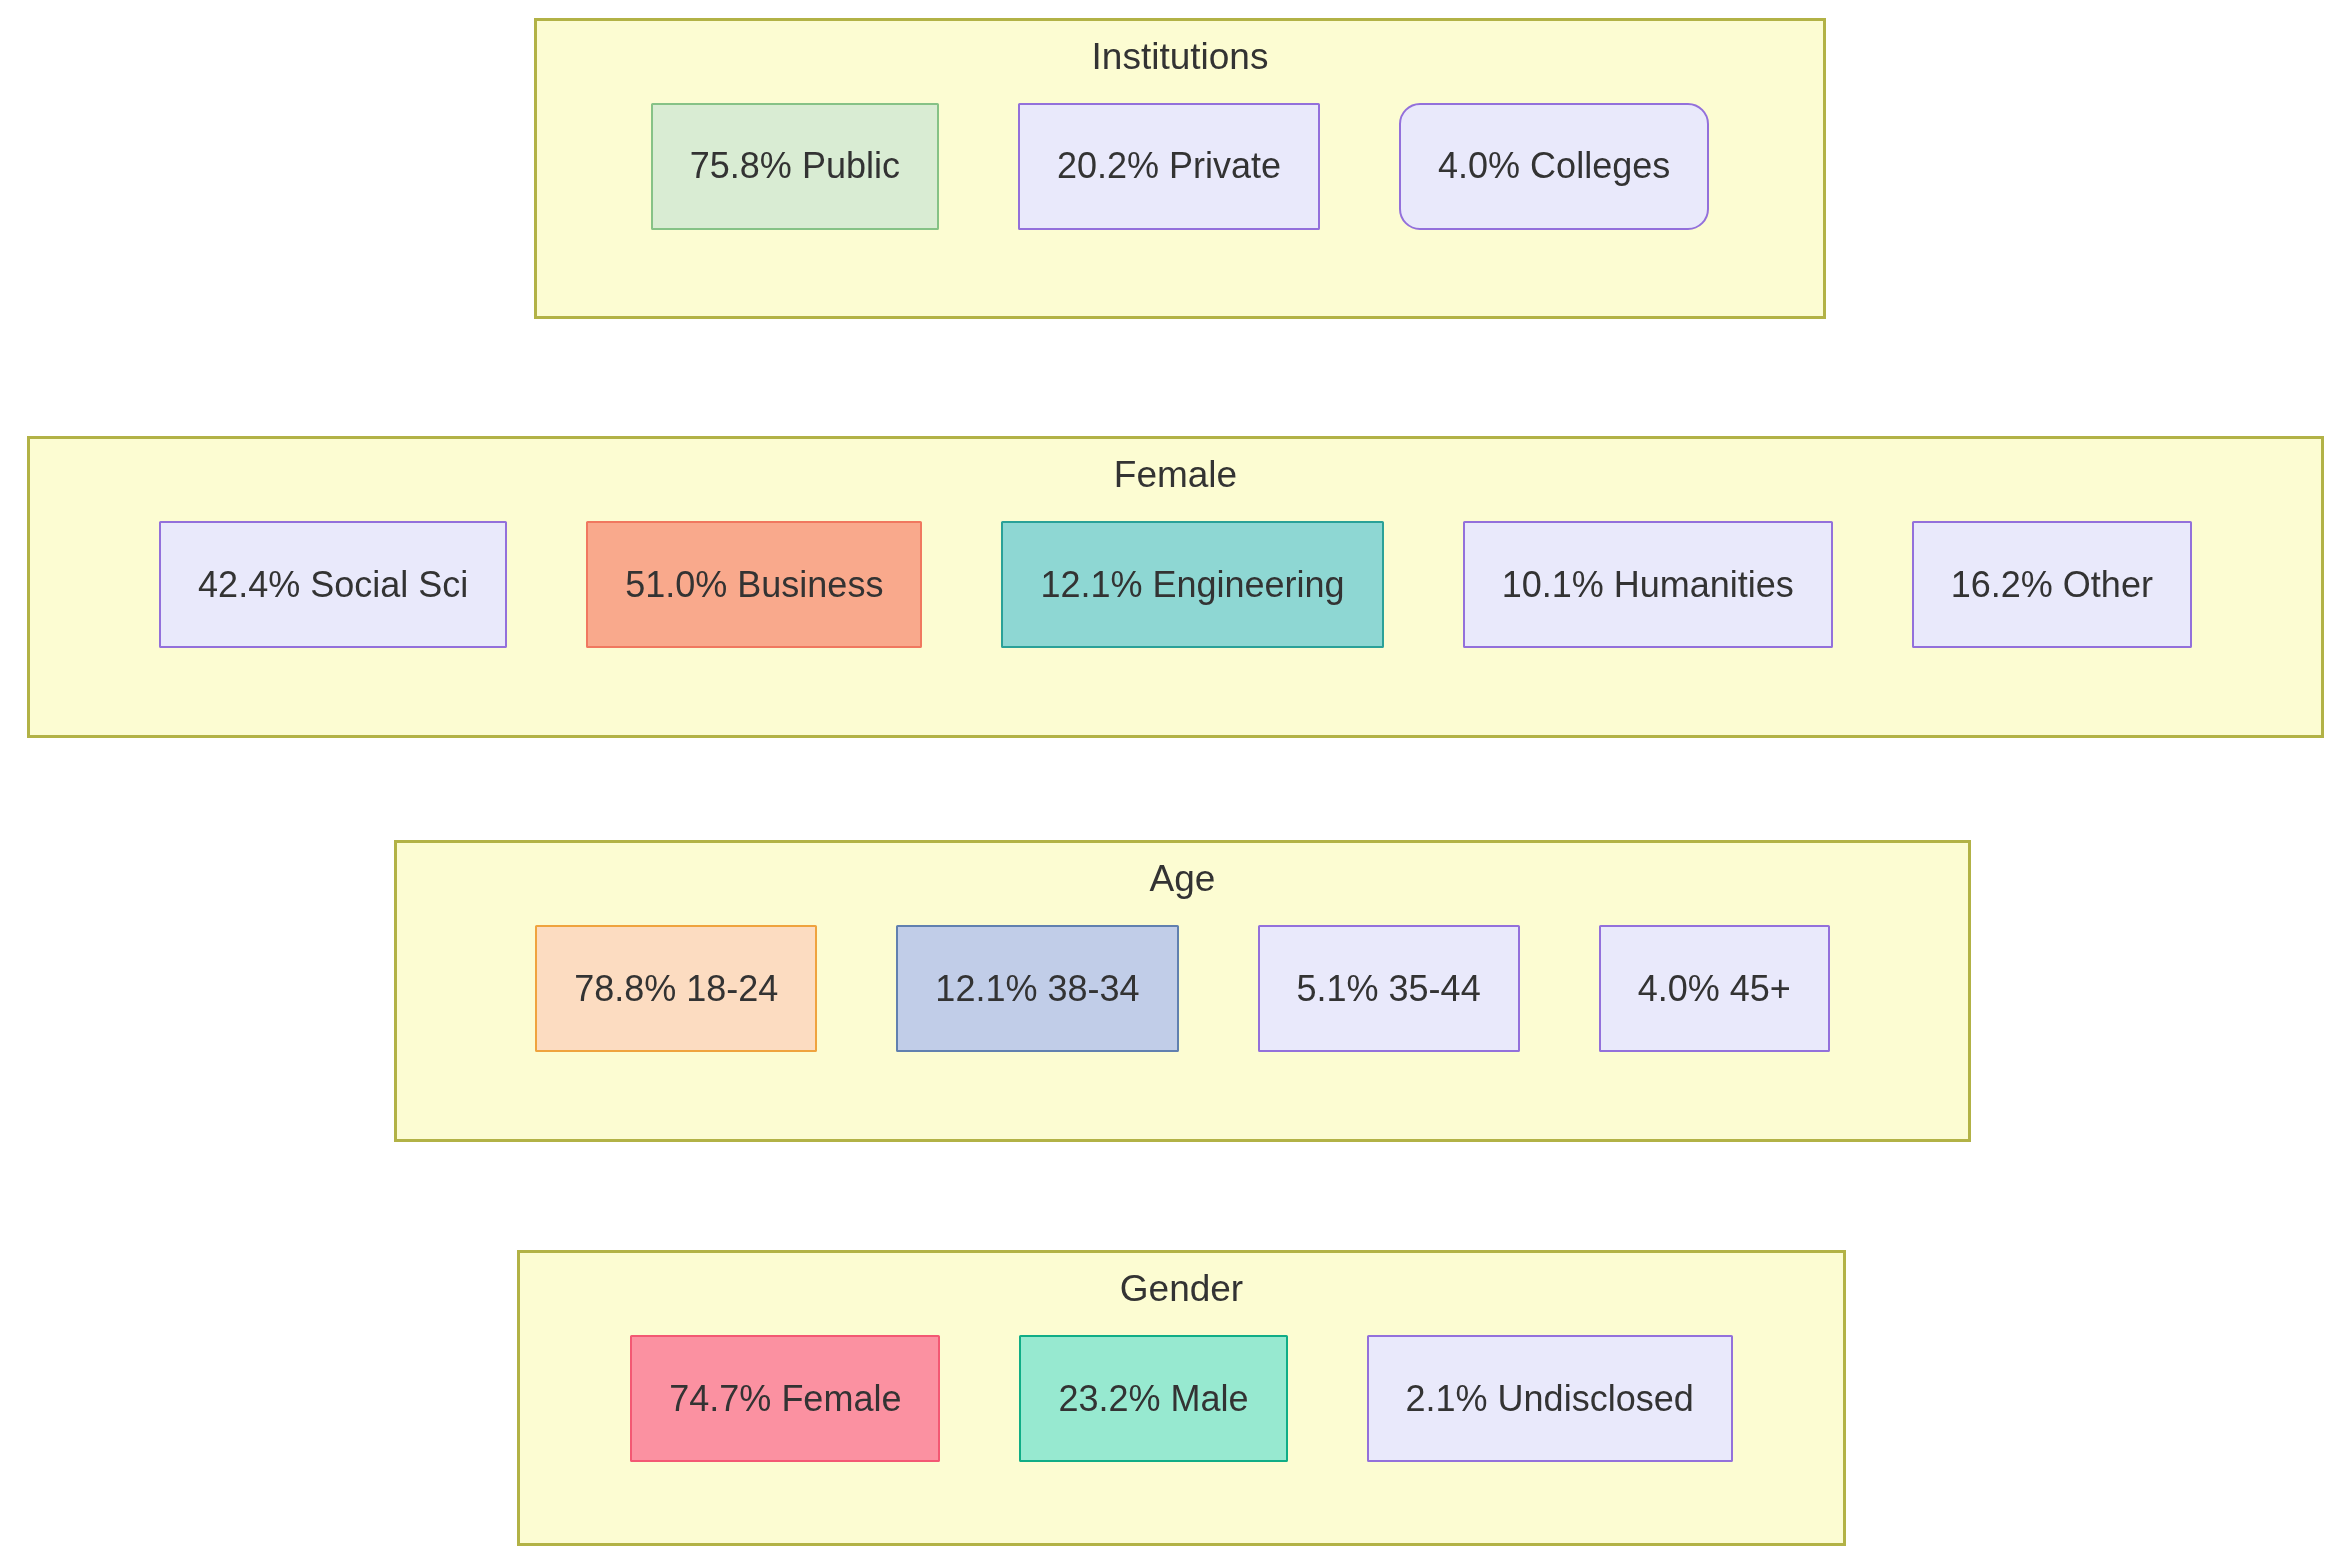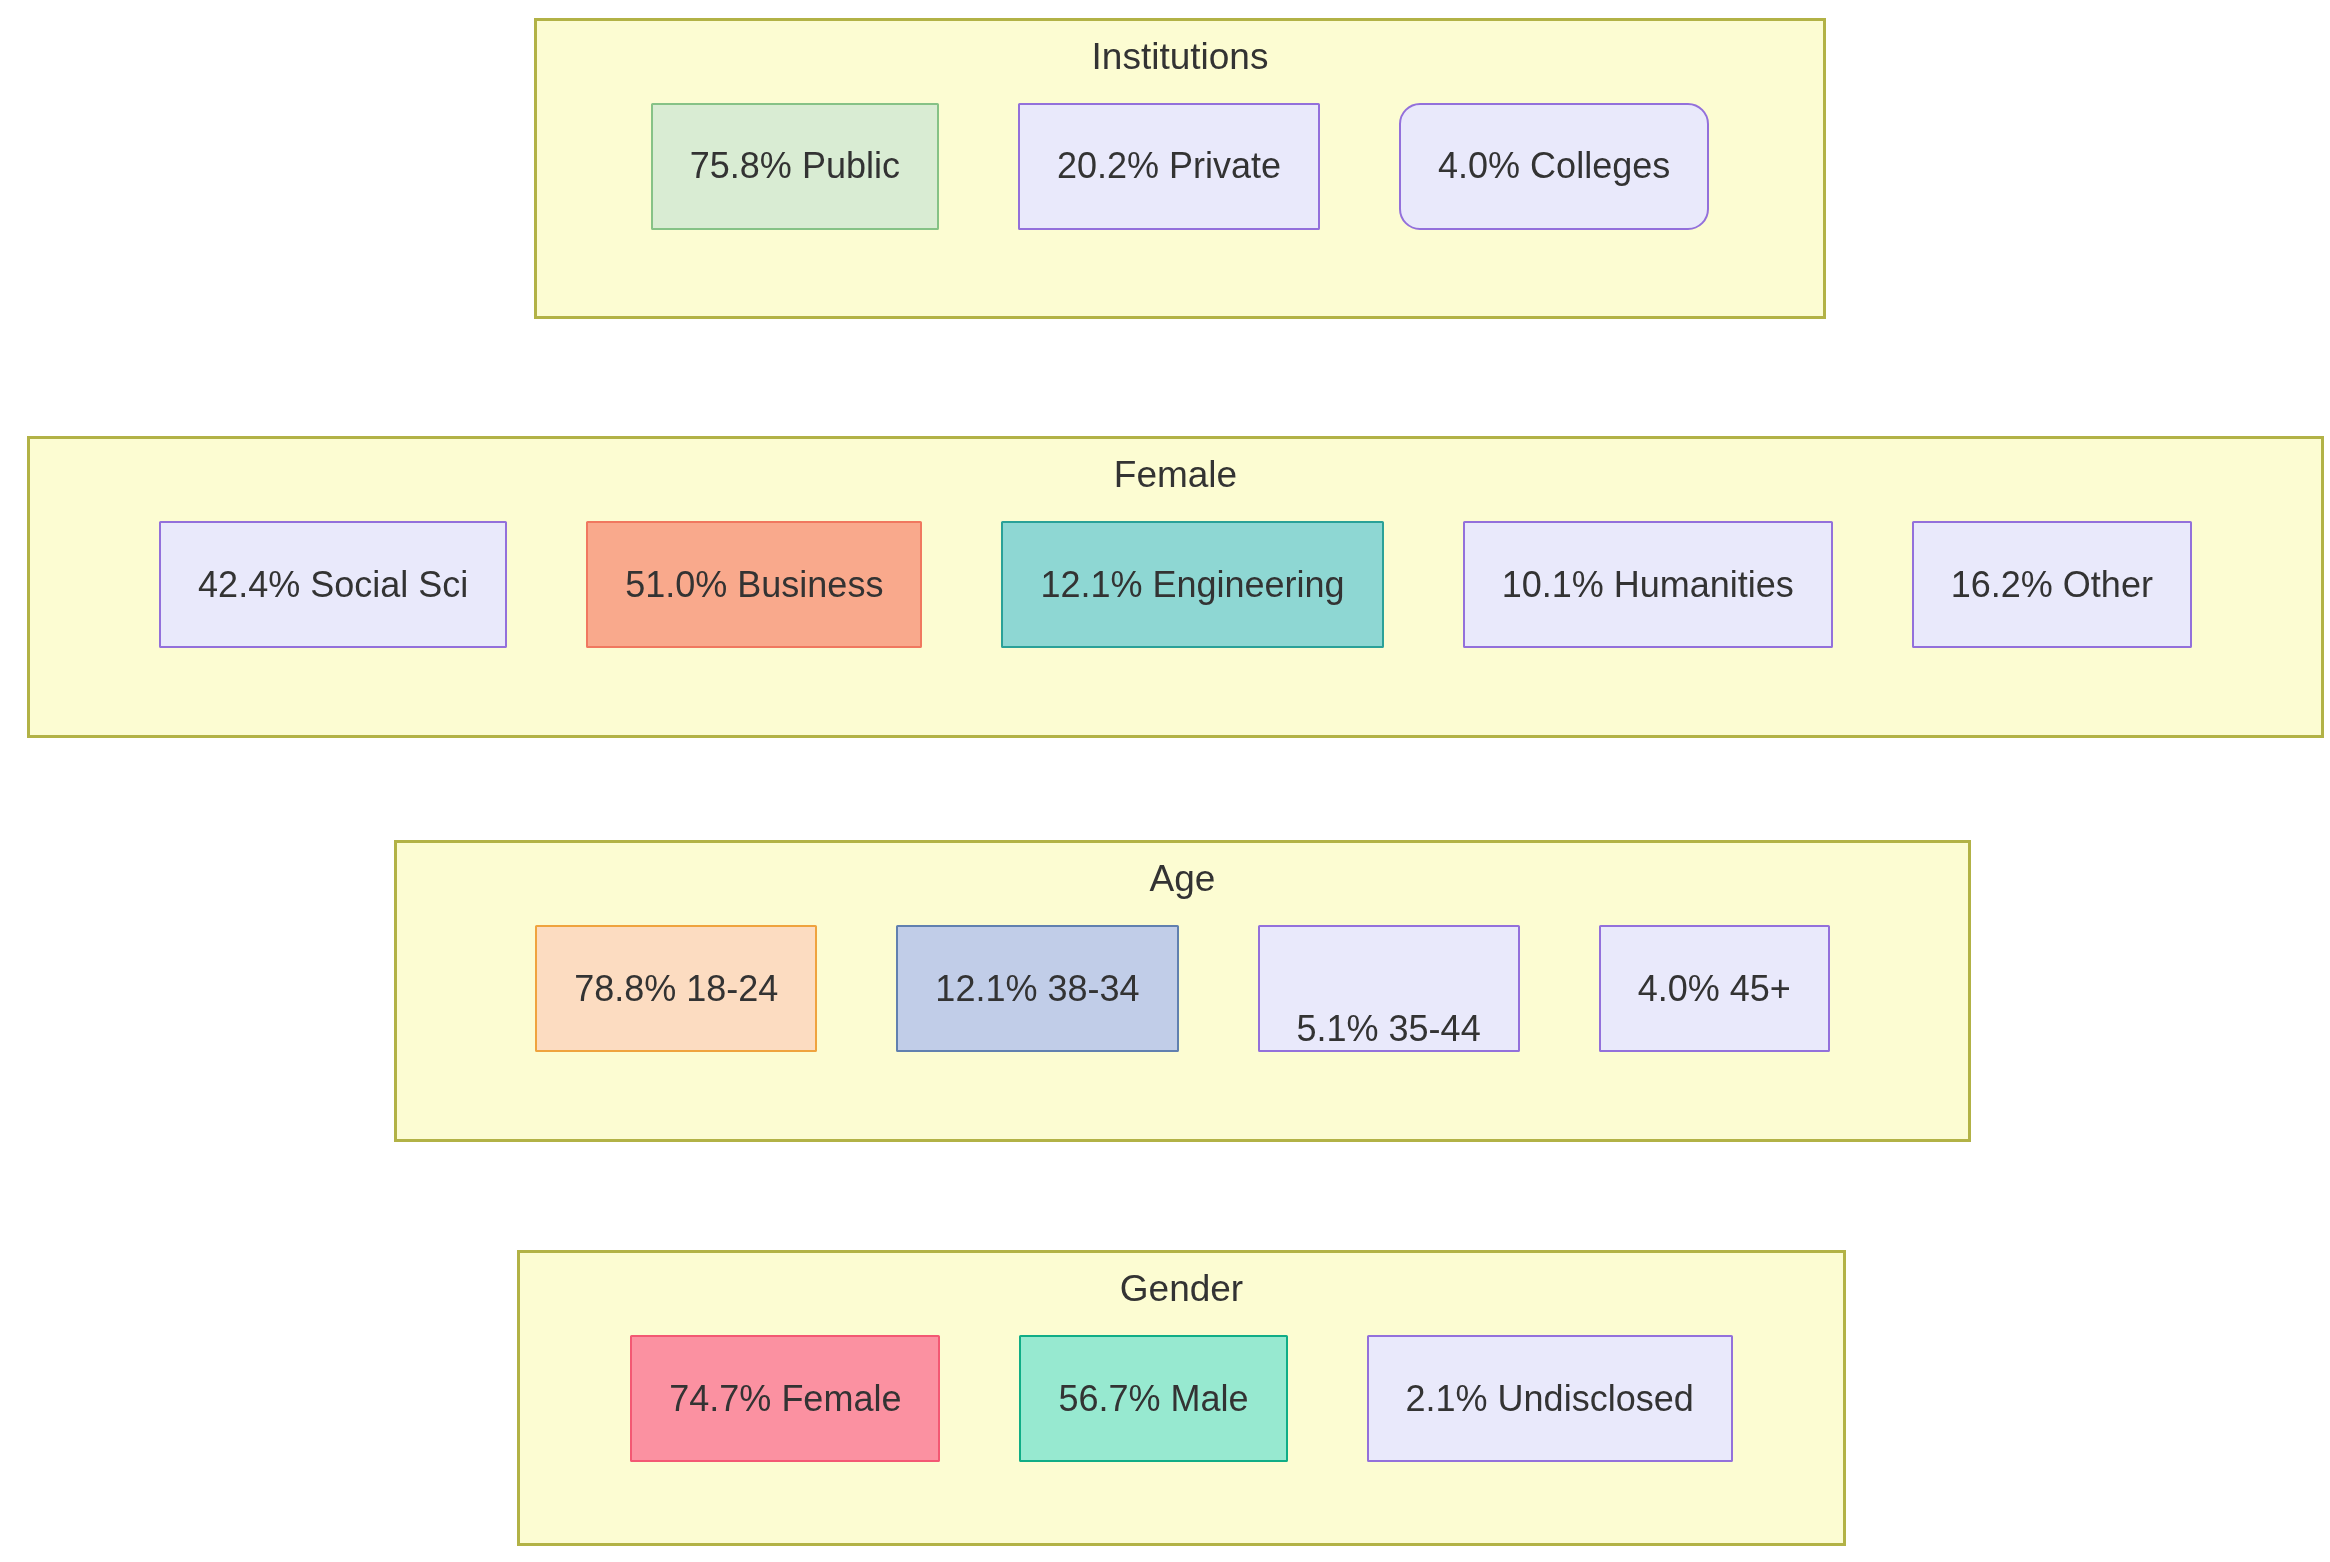--- a/index.html
+++ b/index.html
@@ -105,37 +105,37 @@
 
   <section class="group" id="sec-age">
     <div class="group-title">Age</div>
     <div class="node-row">
       <div class="node" style="background-color: rgb(252, 220, 193); border-color: rgb(239, 163, 62);">
         <span class="node-label">78.8% 18-24</span>
       </div>
       <div class="node" style="background-color: rgb(193, 205, 232); border-color: rgb(97, 128, 175);">
         <span class="node-label">12.1% 38-34</span>
       </div>
-      <div class="node" style="background-color: rgb(233, 233, 251); border-color: rgb(147, 112, 219); align-items: flex-end;">
+      <div class="node" style="background-color: rgb(233, 233, 251); border-color: rgb(147, 112, 219);">
         <span class="node-label">5.1% 35-44</span>
       </div>
       <div class="node" style="background-color: rgb(233, 233, 251); border-color: rgb(147, 112, 219);">
         <span class="node-label">4.0% 45+</span>
       </div>
     </div>
   </section>
 
   <section class="group" id="sec-gender">
     <div class="group-title">Gender</div>
     <div class="node-row">
       <div class="node" style="background-color: rgb(251, 145, 161); border-color: rgb(243, 88, 115);">
         <span class="node-label">74.7% Female</span>
       </div>
       <div class="node" style="background-color: rgb(151, 233, 208); border-color: rgb(16, 173, 134);">
-        <span class="node-label">56.7% Male</span>
+        <span class="node-label">23.2% Male</span>
       </div>
       <div class="node" style="background-color: rgb(233, 233, 251); border-color: rgb(147, 112, 219);">
         <span class="node-label">2.1% Undisclosed</span>
       </div>
     </div>
   </section>
 
 </div>
 
 

